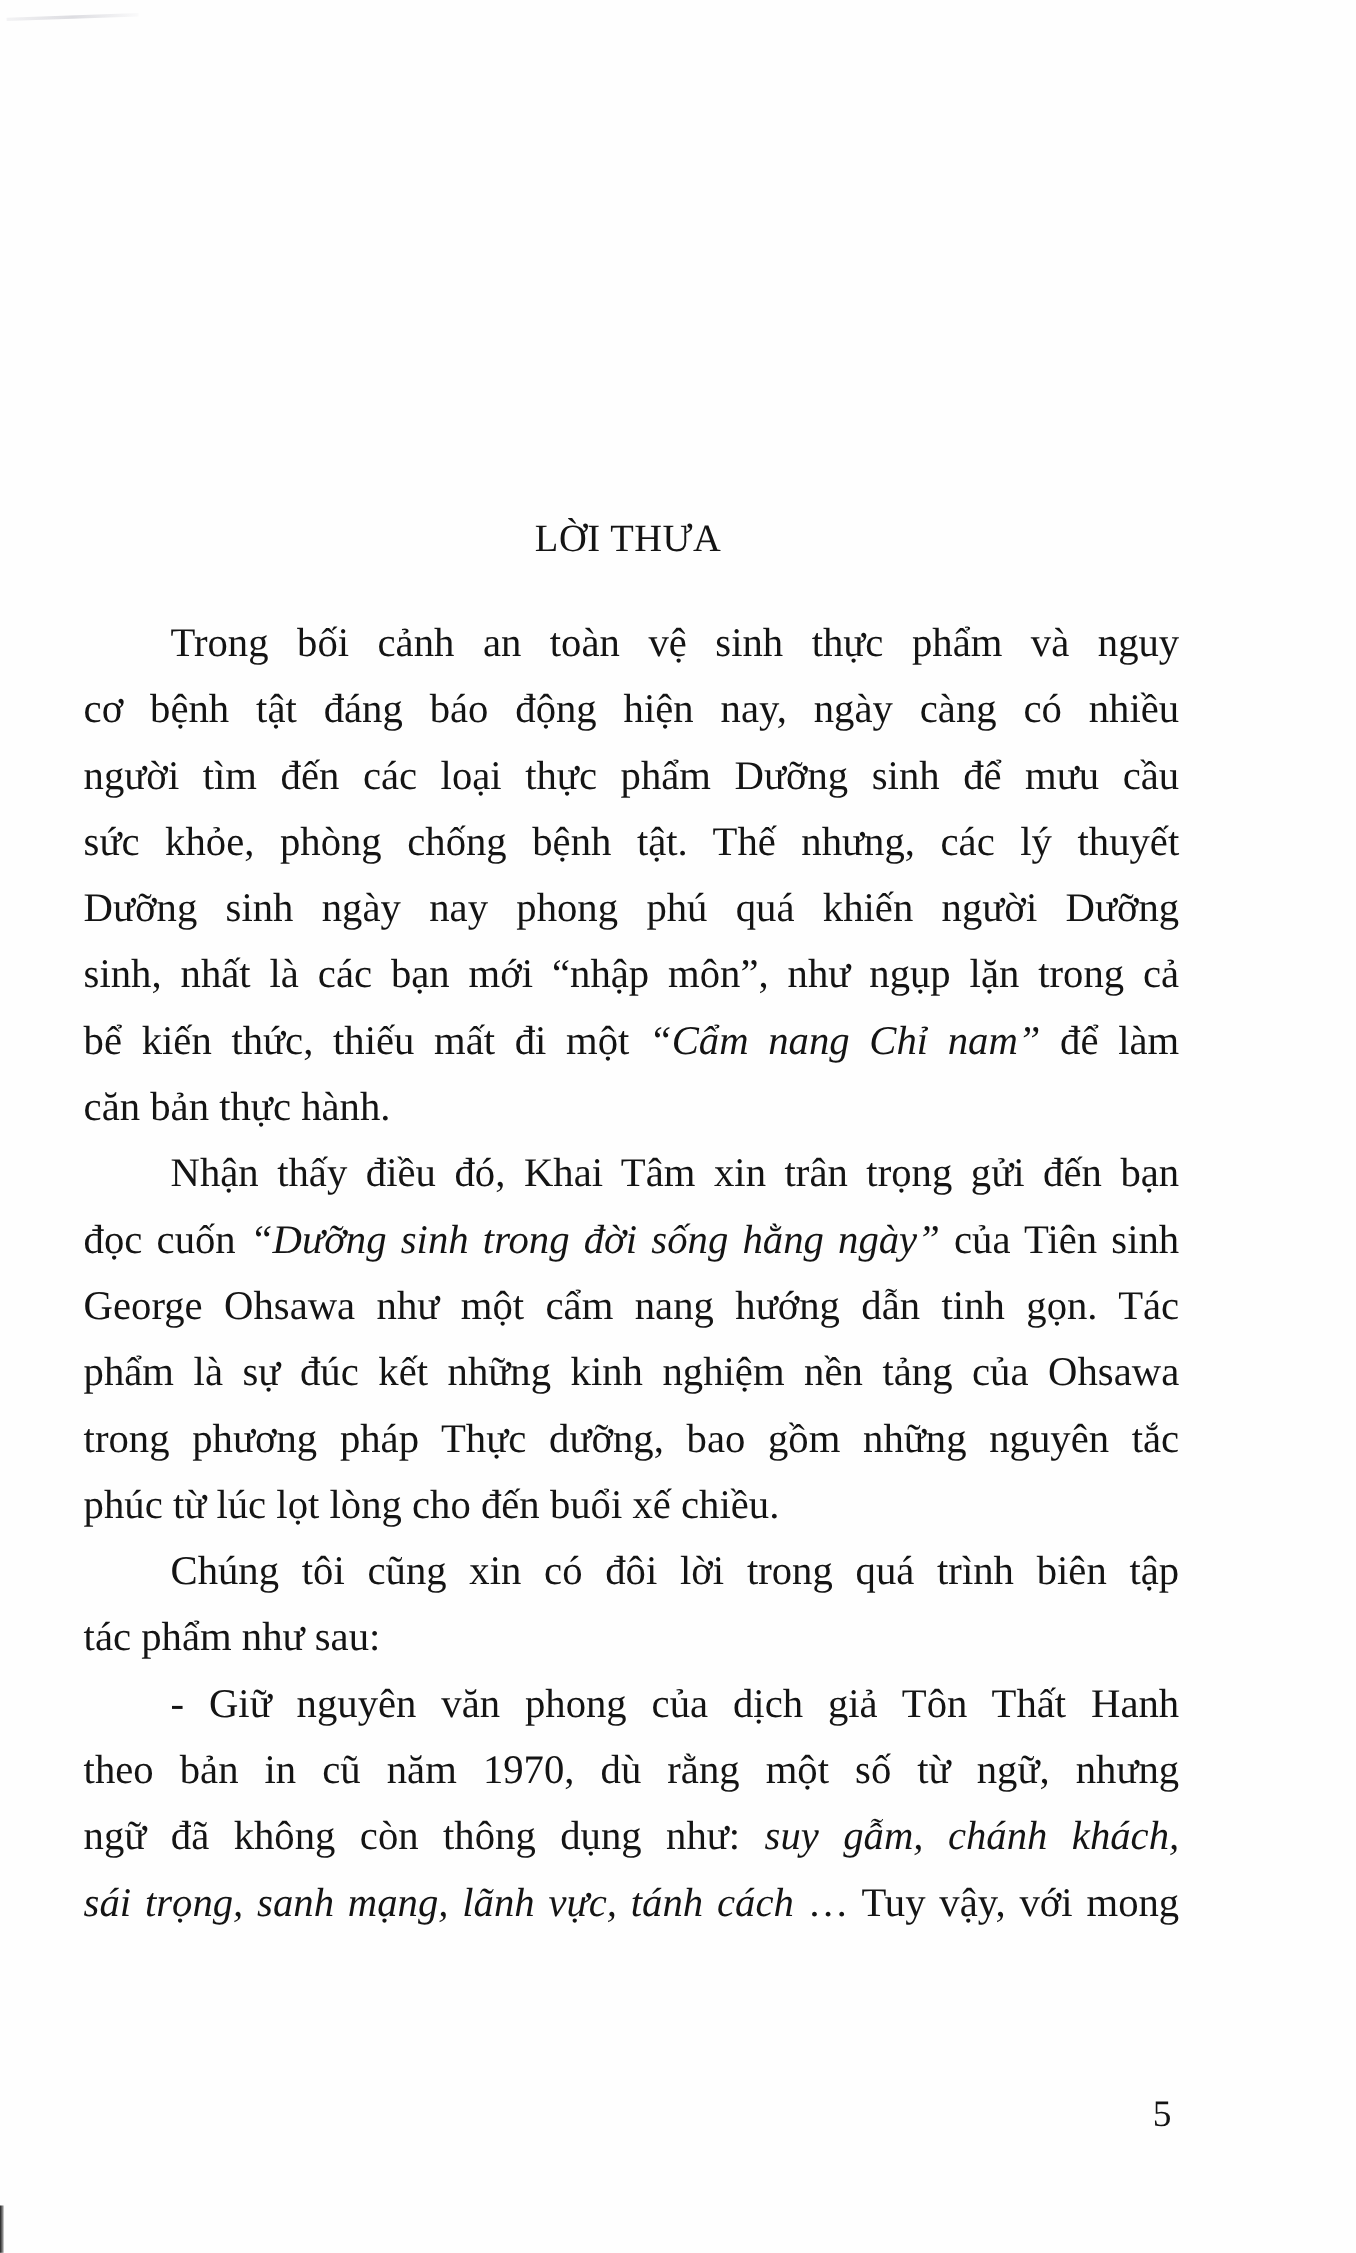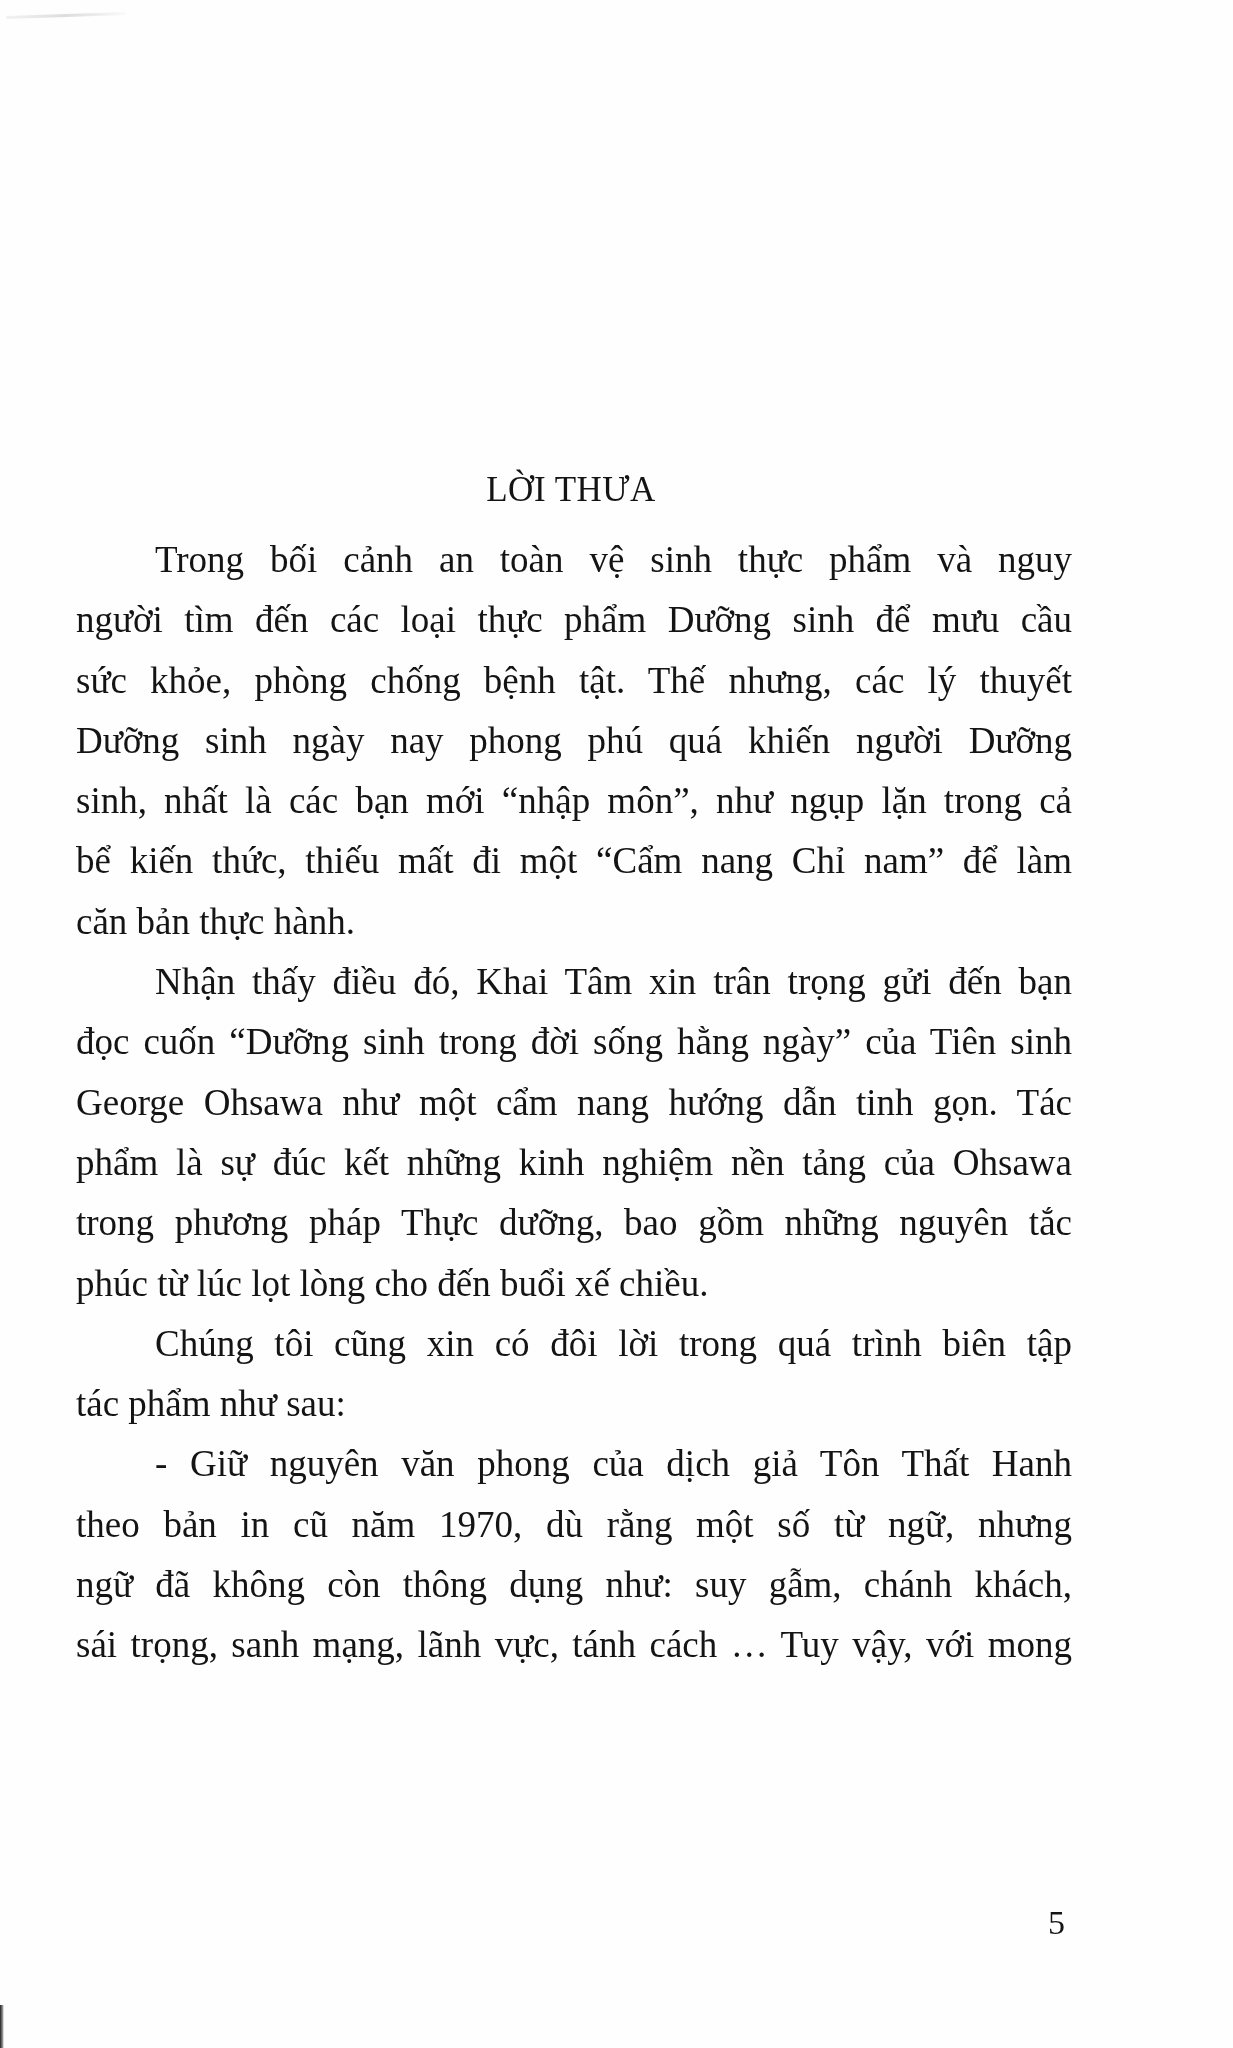--- a/index.html
+++ b/index.html
@@ -30,39 +30,39 @@
       text-align: center;
       font-size: 35px;
       line-height: 44px;
       letter-spacing: 0.5px;
       margin: 0;
       font-weight: normal;
     }
     .body-text {
       position: absolute;
       left: 76px;
-      top: 530px;
+      top: 555px;
       width: 996px;
       font-size: 37px;
       line-height: 60.3px;
     }
     .line {
       display: block;
       white-space: nowrap;
       text-align: justify;
       text-align-last: justify;
       height: 60.3px;
     }
     .line.last {
       text-align-last: left;
     }
     .line.indent {
       padding-left: 79px;
     }
-    .it { }
+    .it { font-style: italic; }
     .page-number {
       position: absolute;
       left: 1048px;
       top: 1903px;
       font-size: 34px;
       line-height: 40px;
     }
     .edge-mark {
       position: absolute;
       left: 0;
@@ -84,20 +84,21 @@
 </head>
 <body>
 
 <div class="page">
   <div class="top-smudge"></div>
 
   <h1 class="title">LỜI THƯA</h1>
 
   <div class="body-text" id="body-text">
       <span class="line indent"><span>Trong bối cảnh an toàn vệ sinh thực phẩm và nguy</span></span>
+      <span class="line"><span>cơ bệnh tật đáng báo động hiện nay, ngày càng có nhiều</span></span>
       <span class="line"><span>người tìm đến các loại thực phẩm Dưỡng sinh để mưu cầu</span></span>
       <span class="line"><span>sức khỏe, phòng chống bệnh tật. Thế nhưng, các lý thuyết</span></span>
       <span class="line"><span>Dưỡng sinh ngày nay phong phú quá khiến người Dưỡng</span></span>
       <span class="line"><span>sinh, nhất là các bạn mới “nhập môn”, như ngụp lặn trong cả</span></span>
       <span class="line"><span>bể kiến thức, thiếu mất đi một </span><span class="it">“Cẩm nang Chỉ nam”</span><span> để làm</span></span>
       <span class="line last"><span>căn bản thực hành.</span></span>
       <span class="line indent"><span>Nhận thấy điều đó, Khai Tâm xin trân trọng gửi đến bạn</span></span>
       <span class="line"><span>đọc cuốn </span><span class="it">“Dưỡng sinh trong đời sống hằng ngày”</span><span> của Tiên sinh</span></span>
       <span class="line"><span>George Ohsawa như một cẩm nang hướng dẫn tinh gọn. Tác</span></span>
       <span class="line"><span>phẩm là sự đúc kết những kinh nghiệm nền tảng của Ohsawa</span></span>

